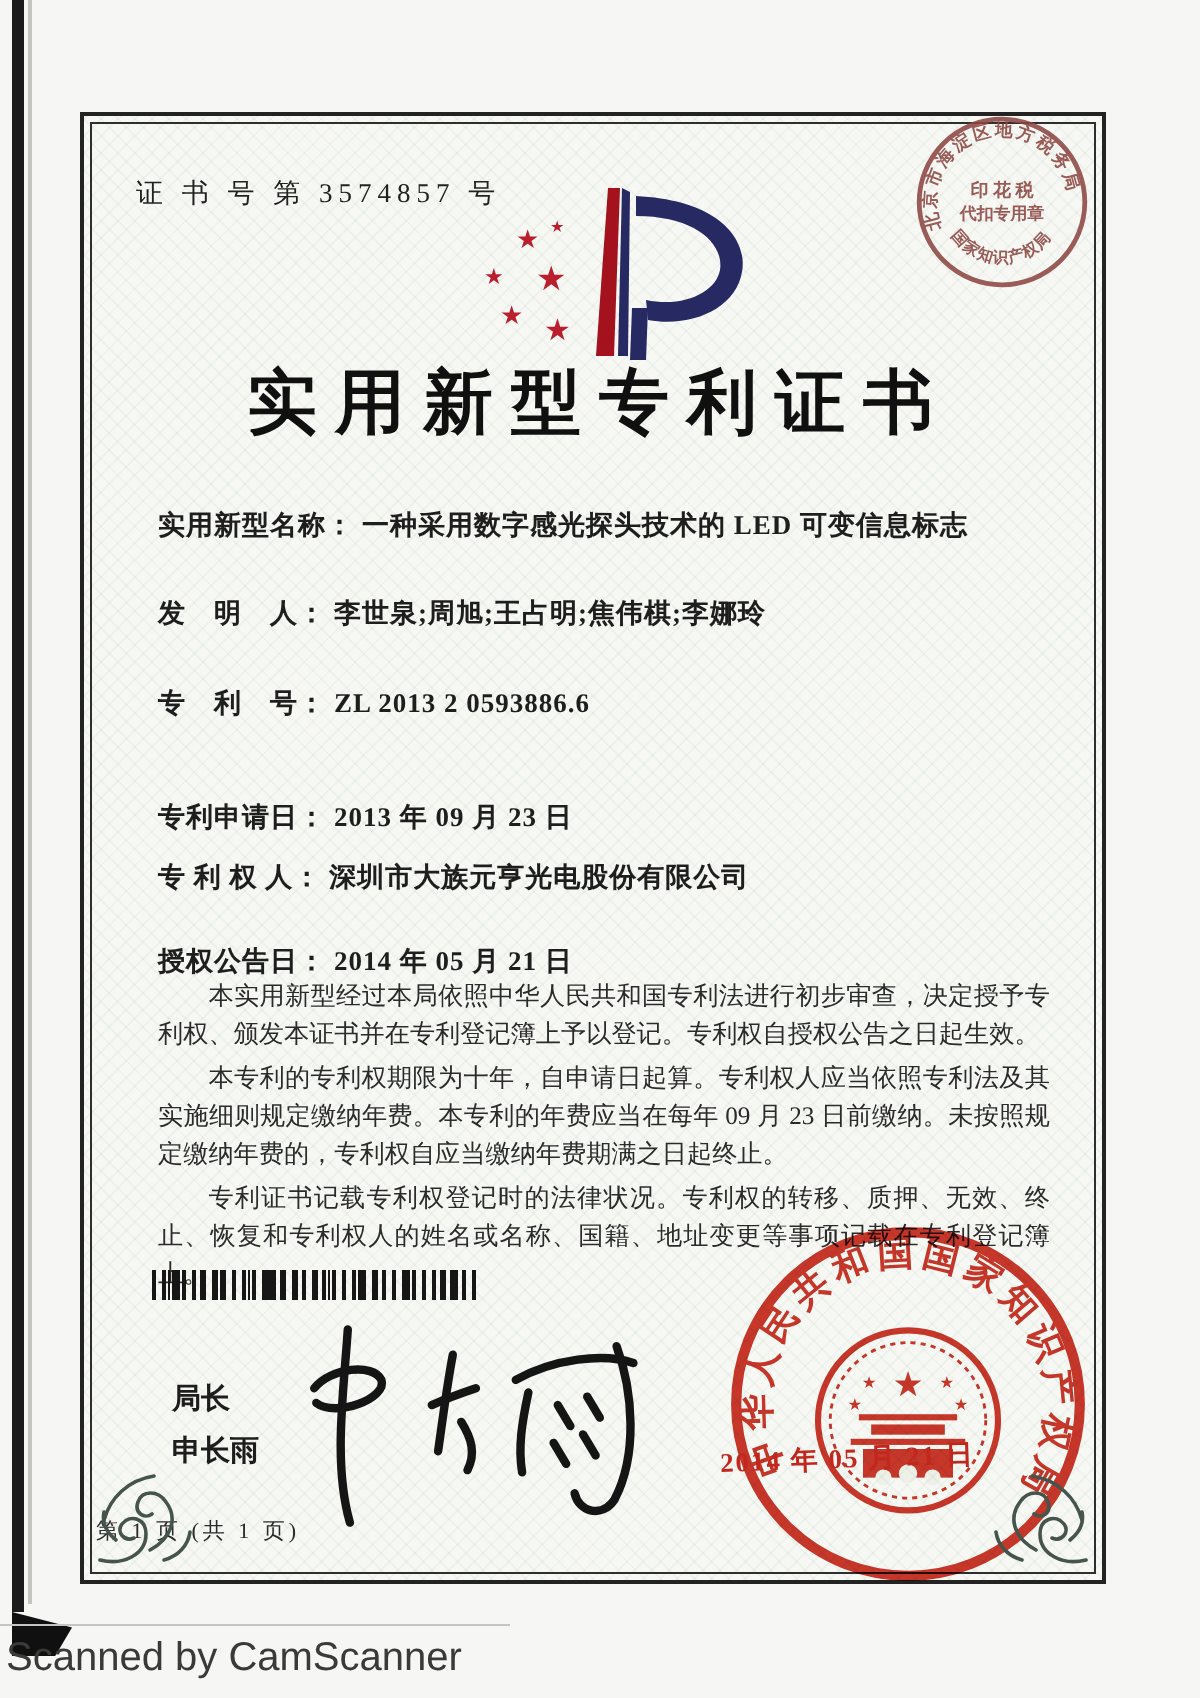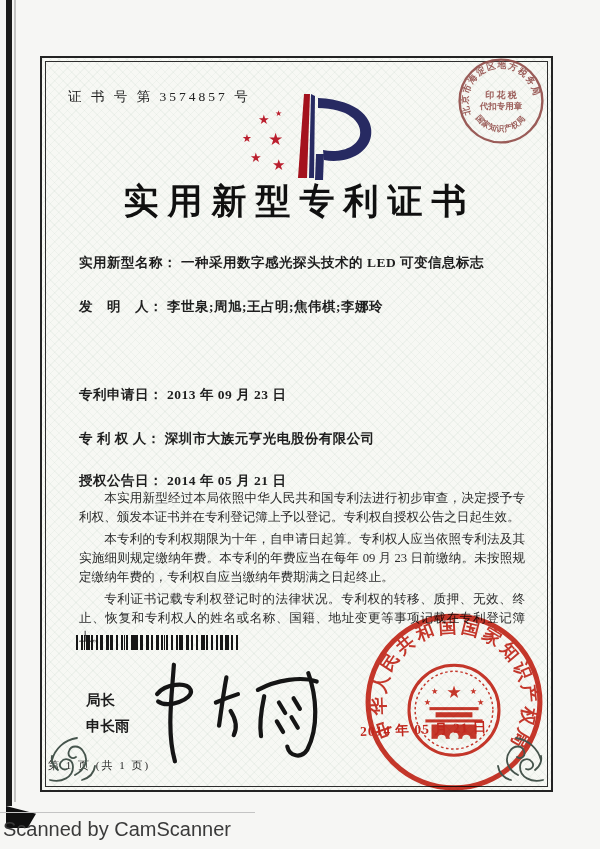--- a/index.html
+++ b/index.html
@@ -28,21 +28,21 @@
   }
   .frame-inner{position:absolute;inset:3px;border:1px solid #2e2e2e;pointer-events:none;}
   
   .cert-no{position:absolute;left:26px;top:30px;font-size:13.5px;letter-spacing:3px;font-weight:500;color:#222;}
   .tax-stamp{position:absolute;left:413px;top:-3px;width:92px;height:92px;opacity:.88;}
   .logo{position:absolute;left:186px;top:32px;width:150px;height:92px;}
   .title{position:absolute;left:0;top:120px;width:100%;text-align:center;
     font-size:35px;font-weight:700;letter-spacing:9px;padding-left:6px;box-sizing:border-box;color:#101010;}
   
   .field{position:absolute;left:37px;font-size:13.5px;font-weight:600;color:#1e1e1e;letter-spacing:.5px;white-space:nowrap;}
-  .f0{top:196px}.f1{top:240px}.f2{top:285px}.f3{top:328px}.f4{top:372px}.f5{top:414px}
+  .f0{top:196px}.f1{top:240px}.f2{top:285px}.f3{top:342px}.f4{top:372px}.f5{top:414px}
   .field .lb{margin-right:4px;}
   
   .paras{position:absolute;left:34px;top:428px;width:452px;font-size:12.6px;line-height:19px;
     text-align:justify;color:#2b2b2b;}
   .paras p{margin:3px;text-indent:2em;}
   
   .barcode{position:absolute;left:34px;top:577px;width:162px;height:15px;
     background:
       repeating-linear-gradient(90deg,#161616 0 2px,transparent 2px 5px),
       repeating-linear-gradient(90deg,#161616 0 1px,transparent 1px 8px),
@@ -102,20 +102,23 @@
       <path d="M 88 64 L 96 64 L 95 90 L 87 90 Z" fill="#272a62"></path>
     </svg>
 
     <div class="title">实用新型专利证书</div>
 
     <div class="field f0">
       <span class="lb">实用新型名称：</span><span>一种采用数字感光探头技术的 LED 可变信息标志</span>
     </div>
     <div class="field f1">
       <span class="lb">发　明　人：</span><span>李世泉;周旭;王占明;焦伟棋;李娜玲</span>
+    </div>
+    <div class="field f2">
+      <span class="lb">专　利　号：</span><span>ZL 2013 2 0593886.6</span>
     </div>
     <div class="field f3">
       <span class="lb">专利申请日：</span><span>2013 年 09 月 23 日</span>
     </div>
     <div class="field f4">
       <span class="lb">专 利 权 人：</span><span>深圳市大族元亨光电股份有限公司</span>
     </div>
     <div class="field f5">
       <span class="lb">授权公告日：</span><span>2014 年 05 月 21 日</span>
     </div>

